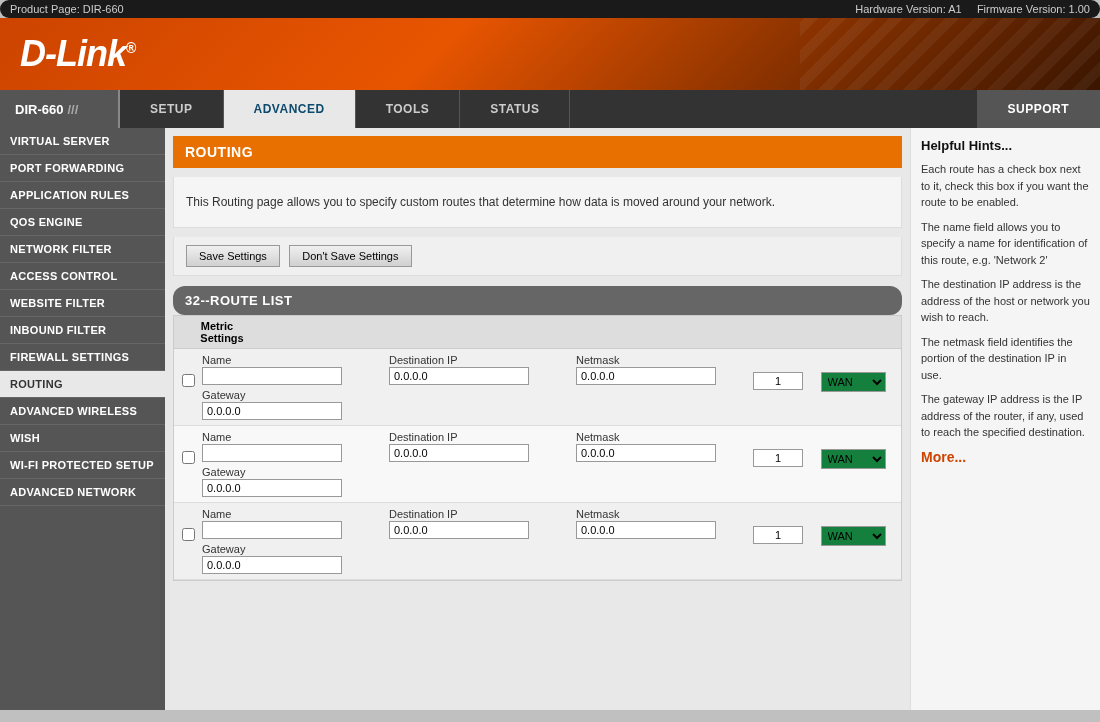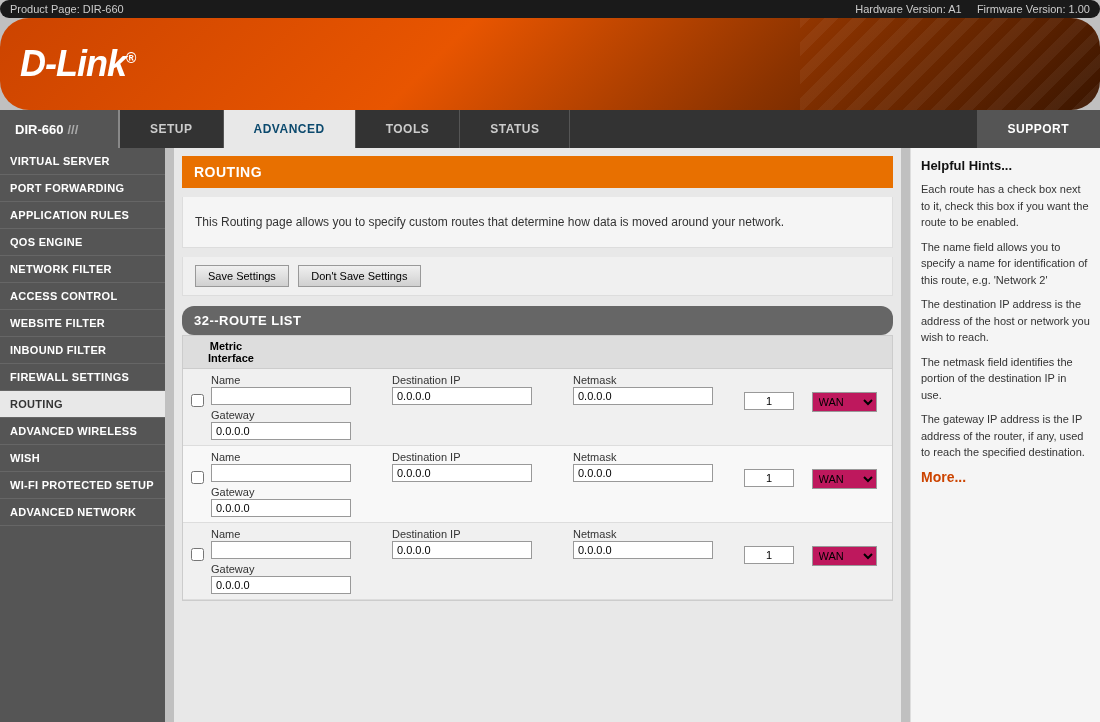--- a/index.html
+++ b/index.html
@@ -12,27 +12,26 @@
       font-size: 11px;
       padding: 3px 10px;
       display: flex;
       justify-content: space-between;
       border-radius: 9px;
     }
 
     
     .header {
       background: linear-gradient(135deg, #cc4400 0%, #e85500 40%, #8b3300 70%, #3a1500 100%);
-      height: 92px;
+      height: 72px;
       display: flex;
       align-items: center;
       padding: 0 20px;
       position: relative;
       overflow: hidden;
-      border-radius: 29px;
     }
     .header::after {
       content: '';
       position: absolute;
       right: 0; top: 0;
       width: 300px; height: 100%;
       background: repeating-linear-gradient(
         -45deg,
         transparent,
         transparent 10px,
@@ -87,21 +86,20 @@
     .nav-tab.support {
       margin-left: auto;
       background: #555;
       color: white;
     }
 
     
     .main-layout {
       display: flex;
       height: calc(722px - 38px - 80px - 22px);
-      gap: 9px;
     }
 
     
     .sidebar {
       width: 165px;
       background: #555;
       flex-shrink: 0;
     }
     .sidebar-item {
       color: white;
@@ -251,21 +249,21 @@
       display: flex;
       flex-direction: column;
       align-items: center;
       padding-top: 18px;
     }
     .interface-select {
       border: 1px solid #999;
       padding: 2px 2px;
       font-size: 11px;
       width: 65px;
-      background: #be185d;
+      background: #15803d;
     }
 
     
     .hints-panel {
       width: 190px;
       background: #f5f5f5;
       padding: 10px;
       flex-shrink: 0;
       overflow-y: auto;
       border-left: 1px solid #ddd;
@@ -343,21 +341,21 @@
       <button class="btn">Save Settings</button>
       <button class="btn">Don't Save Settings</button>
     </div>
 
     <div class="route-list-header">32--ROUTE LIST</div>
 
     <div class="route-table-container">
 
       <div class="route-col-headers">
         <div class="col-header col-metric">Metric</div>
-        <div class="col-header col-interface">Interface</div>
+        <div class="col-header col-interface">Settings</div>
       </div>
 
       <div class="route-row">
         <div class="route-checkbox">
           <input type="checkbox" style="">
         </div>
         <div class="route-fields">
           <div class="field-group">
             <span class="field-label">Name</span>
             <input type="text" class="field-input" value="" style="">

